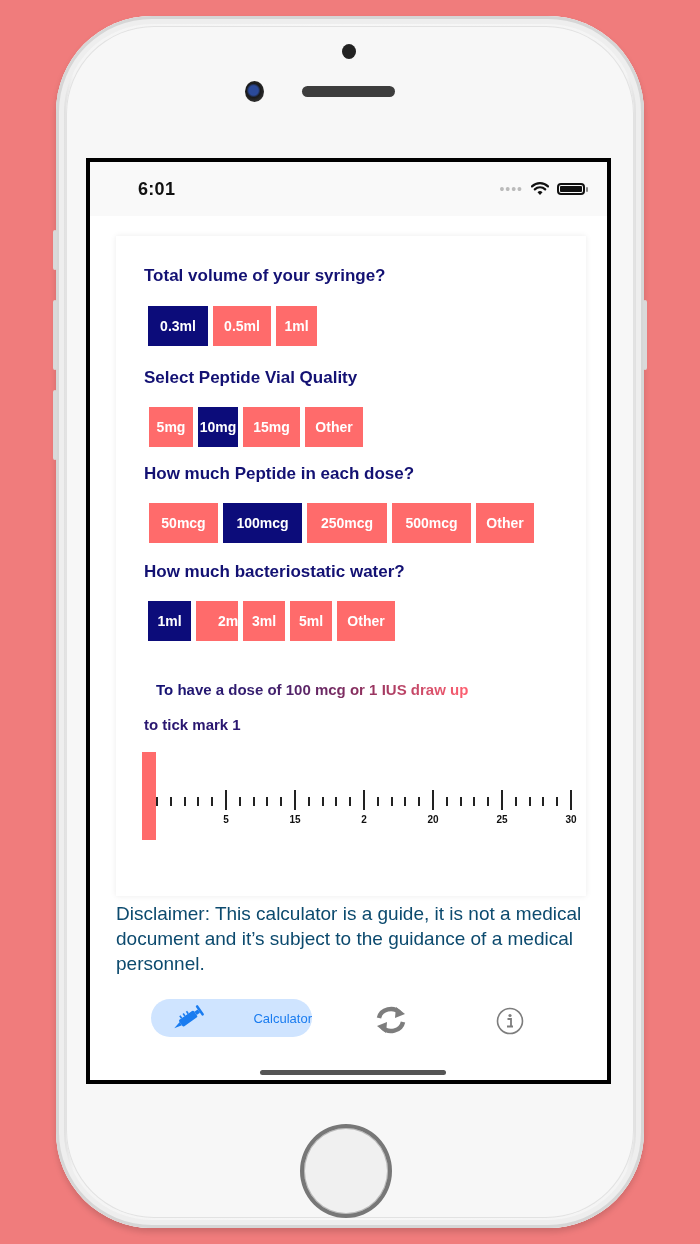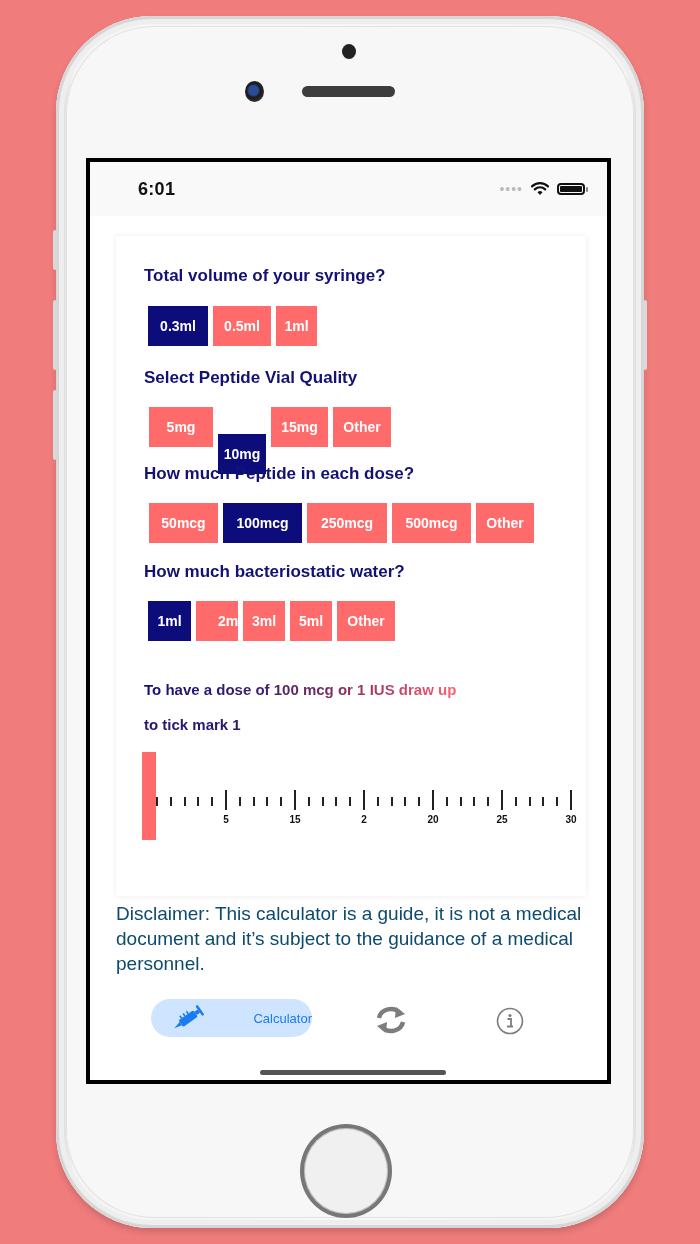--- a/index.html
+++ b/index.html
@@ -43,21 +43,21 @@
     background: #fff; box-shadow: 0 0 6px rgba(0,0,0,0.08);
   }
   .question { position: absolute; left: 28px; font-size: 17px; font-weight: bold; color: #131173; }
   .options { position: absolute; left: 32px; display: flex; gap: 5px; }
   .opt { height: 40px; padding: 0 8px; display: flex; align-items: center; justify-content: center;
     background: #ff6b6b; color: #fff; font-size: 14px; font-weight: bold; cursor: pointer; }
   .opt.selected { background: #0c0c7a; }
 
   .result-line { position: absolute; left: 28px; font-size: 15px; font-weight: bold; }
   .grad-text { background: linear-gradient(90deg, #131173 0%, #3a1f6e 35%, #8a2f5e 65%, #ff6070 100%);
-    -webkit-background-clip: text; background-clip: text; color: transparent; }
+    -webkit-background-clip: text; background-clip: text; color: transparent; margin-left: 12px; }
 
   .syringe { position: absolute; left: 26px; top: 516px; width: 420px; height: 90px; }
   .plunger { position: absolute; left: 0; top: 0; width: 14px; height: 88px; background: #ff6b6b; }
   .tick { position: absolute; width: 2px; background: #222; }
   .tick-label { position: absolute; font-size: 10px; font-weight: bold; color: #111; transform: translateX(-50%); }
 
   .disclaimer { position: absolute; left: 26px; top: 739px; width: 480px; font-size: 19px; font-weight: normal;
     color: #0c4a6e; line-height: 25px; }
 
   .tabbar { position: absolute; left: 0; top: 832px; width: 100%; height: 50px; }
@@ -102,22 +102,22 @@
   <div class="card">
     <div class="question" style="top:30px;">Total volume of your syringe?</div>
     <div class="options" style="top:70px;">
       <div class="opt selected" style="width:60px;">0.3ml</div>
       <div class="opt" style="width:58px;">0.5ml</div>
       <div class="opt" style="width:41px;">1ml</div>
     </div>
 
     <div class="question" style="top:132px;">Select Peptide Vial Quality</div>
     <div class="options" style="top:171px; left:33px;">
-      <div class="opt" style="width:64px;text-align:center;">5mg</div>
-      <div class="opt selected" style="width:48px;margin-top:27px;">10mg</div>
+      <div class="opt" style="width:44px;text-align:center;">5mg</div>
+      <div class="opt selected" style="width:40px;">10mg</div>
       <div class="opt" style="width:57px;">15mg</div>
       <div class="opt" style="width:58px;">Other</div>
     </div>
 
     <div class="question" style="top:228px;">How much Peptide in each dose?</div>
     <div class="options" style="top:267px; left:33px;">
       <div class="opt" style="width:69px;">50mcg</div>
       <div class="opt selected" style="width:79px;">100mcg</div>
       <div class="opt" style="width:80px;">250mcg</div>
       <div class="opt" style="width:79px;">500mcg</div>

